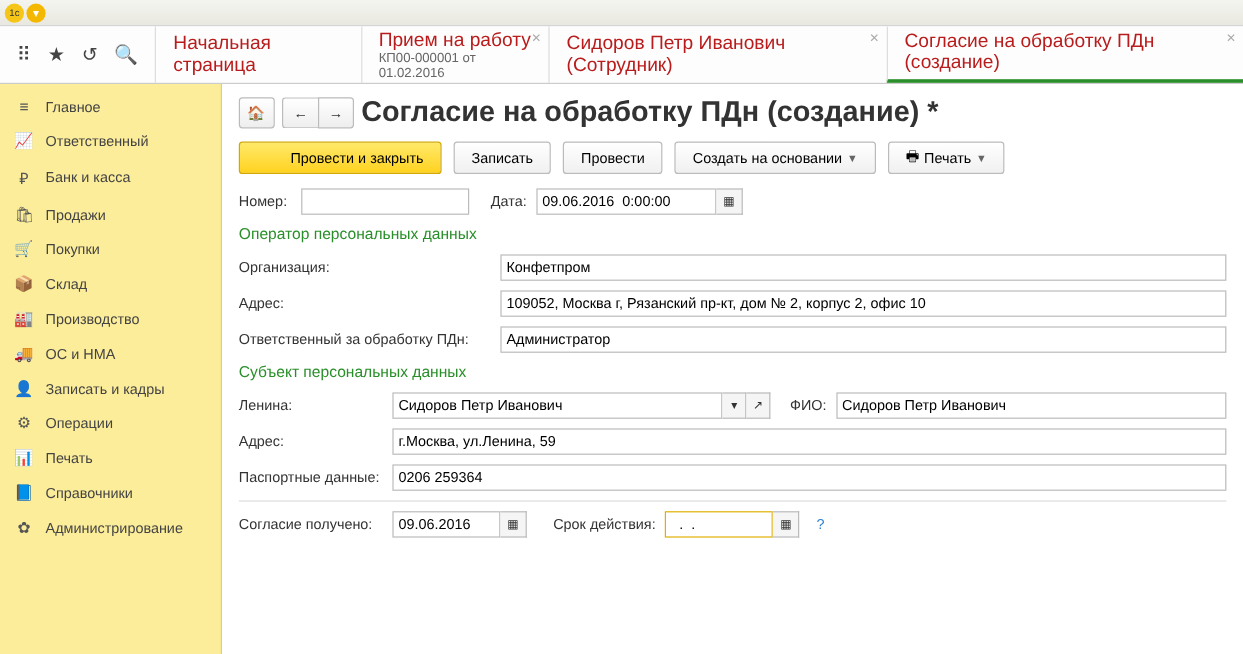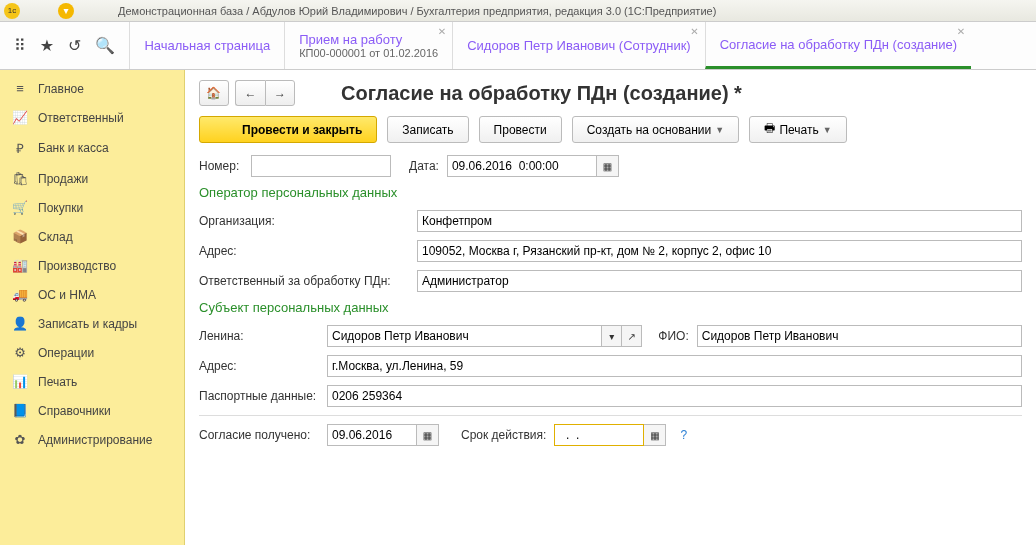--- a/index.html
+++ b/index.html
@@ -1,48 +1,48 @@
 <!DOCTYPE html>
 <html><head>
 <meta charset="utf-8">
 <style>
   * { box-sizing: border-box; margin: 0; padding: 0; }
   body { font-family: Arial, sans-serif; font-size: 12px; color: #333; background: #fff; width: 1036px; height: 545px; overflow: hidden; }
   
-  .titlebar { background: linear-gradient(#f5f5f0, #e8e8e0); height: 22px; display: flex; align-items: center; padding: 0 4px; border-bottom: 1px solid #ccc; gap: 36px; }
+  .titlebar { background: linear-gradient(#f5f5f0, #e8e8e0); height: 22px; display: flex; align-items: center; padding: 0 4px; border-bottom: 1px solid #ccc; }
   .tb-icon { width:16px; height:16px; border-radius:50%; background:#f5c518; margin-right:2px; display:flex;align-items:center;justify-content:center;font-size:8px;}
   .tb-btn { width:16px; height:16px; background:#f5b800; border-radius:50%; margin-right:2px; display:flex;align-items:center;justify-content:center;color:#fff;font-size:10px;}
   .tb-title { margin-left: 6px; color:#555; font-size:11px;}
   
   .tabbar { display:flex; height:48px; border-bottom:1px solid #ccc; background:#fdfdfd;}
   .tabbar-left { display:flex; align-items:center; gap:14px; padding:0 14px; }
   .tabbar-left .ic { font-size:16px; color:#444; cursor:pointer;}
   .tab { padding: 8px 14px; border-left:1px solid #ddd; position:relative; min-width:150px; display:flex; flex-direction:column; justify-content:center; cursor:pointer;}
   .tab.active { border-bottom: 3px solid #2a8f2a; }
-  .tab .t-title{ font-size:13px; color:#8b5cf6;}
+  .tab .t-title{ font-size:16px; color:#b91c1c;}
   .tab .t-sub{ font-size:11px; color:#666;}
   .tab .close{ position:absolute; top:4px; right:6px; color:#aaa; font-size:10px;}
   
   .main { display:flex; height: calc(545px - 22px - 48px); }
   
   .sidebar { width:185px; background:#fced9a; border-right:1px solid #e0d070; padding-top:4px;}
   .side-item{ display:flex; align-items:center; padding:7px 12px; gap:10px; cursor:pointer; color:#444;}
   .side-icon{ width:16px; text-align:center; font-size:13px; color:#555;}
   
   .content{ flex:1; padding:10px 14px; overflow:hidden; background:#fff;}
   .hdr-row{ display:flex; align-items:center; gap:6px; margin-bottom:10px;}
   .nav-btn{ width:30px; height:26px; border:1px solid #bbb; background:linear-gradient(#fff,#eee); border-radius:3px; display:flex;align-items:center;justify-content:center;cursor:pointer;font-size:12px;}
   .nav-group{display:flex;}
   .nav-group .nav-btn:first-child{border-radius:3px 0 0 3px;border-right:none;}
   .nav-group .nav-btn:last-child{border-radius:0 3px 3px 0;}
-  .page-title{ font-size:20px; font-weight:bold; margin-left:40px;}
+  .page-title{ font-size:24px; font-weight:bold; }
   
   .toolbar{ display:flex; gap:10px; margin-bottom:12px; align-items:center;}
   .btn{ height:27px; padding:0 14px; border:1px solid #bbb; background:linear-gradient(#fff,#f0f0f0); border-radius:3px; cursor:pointer; display:flex;align-items:center;gap:4px; font-size:12px;}
-  .btn.primary{ background:linear-gradient(#ffe96b,#ffd21f); border-color:#d4a800; font-weight:bold;padding-left:42px;}
+  .btn.primary{ background:linear-gradient(#ffe96b,#ffd21f); border-color:#d4a800; font-weight:normal;padding-left:42px;}
   .btn .car{font-size:9px; color:#666;}
   .btn .pic{ font-size:12px;}
   
   .form-row{ display:flex; align-items:center; margin-bottom:8px; gap:8px;}
   .lbl{ color:#333; font-size:12px;}
   .section-title{ color:#2a8f2a; font-size:13px; margin: 6px 0 10px 0;}
   .inp{ height:22px; border:1px solid #bbb; padding:0 4px; font-size:12px; background:#fff;}
   .date-wrap{display:flex;}
   .date-btn{width:22px;height:22px;border:1px solid #bbb;border-left:none;background:#f5f5f5;display:flex;align-items:center;justify-content:center;font-size:10px;cursor:pointer;}
   .lookup-wrap{display:flex;flex:1;}
@@ -50,21 +50,20 @@
   .highlight-inp{border:1px solid #e0b000;}
   .qmark{color:#2a7fd4;cursor:pointer;margin-left:6px;}
   hr.sep{border:none;border-top:1px solid #ddd;margin:8px 0;}
 </style>
 </head>
 <body>
 
 <div class="titlebar">
   <div class="tb-icon">1c</div>
   <div class="tb-btn">▾</div>
-  <div class="tb-title">Демонстрационная база / Абдулов Юрий Владимирович / Бухгалтерия предприятия, редакция 3.0  (1С:Предприятие)</div>
 </div>
 
 <div class="tabbar">
   <div class="tabbar-left">
     <span class="ic">⠿</span>
     <span class="ic">★</span>
     <span class="ic">↺</span>
     <span class="ic">🔍</span>
   </div>
   <div class="tab">

